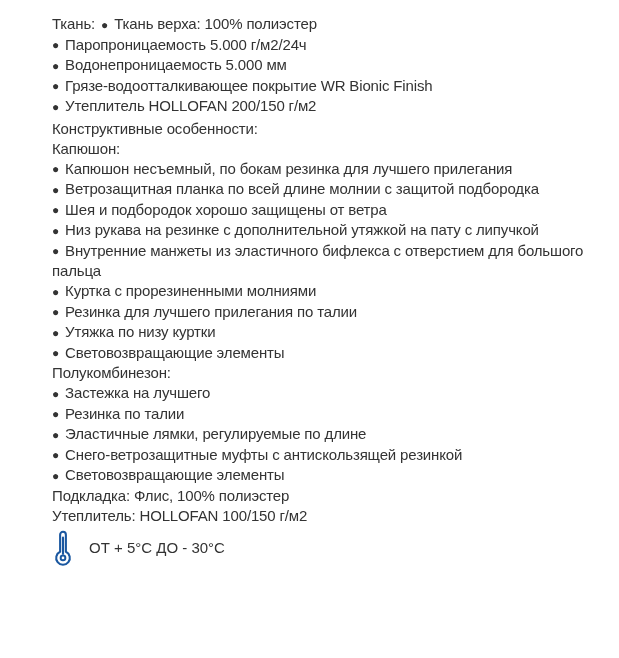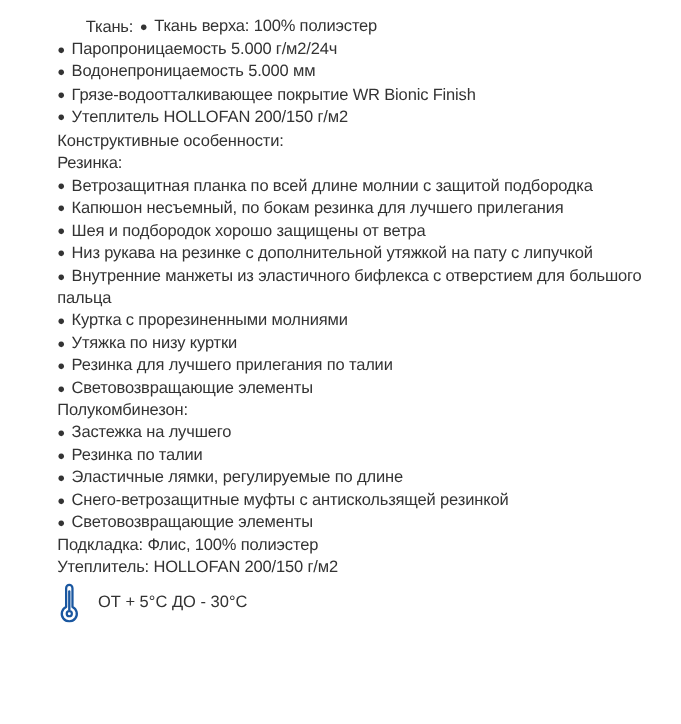--- a/index.html
+++ b/index.html
@@ -28,21 +28,20 @@
     margin-top: 2px;
   }
   .line { }
   .bullet {
     font-size: 12px;
     margin-right: 6px;
     vertical-align: 0.5px;
   }
   .inline-label {
     margin-right: 6px;
-    margin-left: 26px;
   }
   .inline-bullet {
     font-size: 12px;
     margin-right: 6px;
     vertical-align: 0.5px;
   }
   .temp-row {
     margin-top: 4px;
     display: flex;
     align-items: center;
@@ -78,45 +77,45 @@
     <div class="line">
       <span class="bullet">●</span><span>Грязе-водоотталкивающее покрытие WR Bionic Finish</span>
     </div>
     <div class="line">
       <span class="bullet">●</span><span>Утеплитель HOLLOFAN 200/150 г/м2</span>
     </div>
   </div>
 
   <div class="section-construction">
     <div class="line">Конструктивные особенности:</div>
-    <div class="line">Резинка:</div>
+    <div class="line">Капюшон:</div>
 
     <div class="line">
-      <span class="bullet">●</span><span>Ветрозащитная планка по всей длине молнии с защитой подбородка</span>
+      <span class="bullet">●</span><span>Капюшон несъемный, по бокам резинка для лучшего прилегания</span>
     </div>
     <div class="line">
-      <span class="bullet">●</span><span>Капюшон несъемный, по бокам резинка для лучшего прилегания</span>
+      <span class="bullet">●</span><span>Ветрозащитная планка по всей длине молнии с защитой подбородка</span>
     </div>
     <div class="line">
       <span class="bullet">●</span><span>Шея и подбородок хорошо защищены от ветра</span>
     </div>
     <div class="line">
       <span class="bullet">●</span><span>Низ рукава на резинке с дополнительной утяжкой на пату с липучкой</span>
     </div>
     <div class="line">
       <span class="bullet">●</span><span>Внутренние манжеты из эластичного бифлекса с отверстием для большого пальца</span>
     </div>
     <div class="line">
       <span class="bullet">●</span><span>Куртка с прорезиненными молниями</span>
     </div>
     <div class="line">
-      <span class="bullet">●</span><span>Утяжка по низу куртки</span>
+      <span class="bullet">●</span><span>Резинка для лучшего прилегания по талии</span>
     </div>
     <div class="line">
-      <span class="bullet">●</span><span>Резинка для лучшего прилегания по талии</span>
+      <span class="bullet">●</span><span>Утяжка по низу куртки</span>
     </div>
     <div class="line">
       <span class="bullet">●</span><span>Световозвращающие элементы</span>
     </div>
 
     <div class="line">Полукомбинезон:</div>
 
     <div class="line">
       <span class="bullet">●</span><span>Застежка на лучшего</span>
     </div>
@@ -127,21 +126,21 @@
       <span class="bullet">●</span><span>Эластичные лямки, регулируемые по длине</span>
     </div>
     <div class="line">
       <span class="bullet">●</span><span>Снего-ветрозащитные муфты с антискользящей резинкой</span>
     </div>
     <div class="line">
       <span class="bullet">●</span><span>Световозвращающие элементы</span>
     </div>
 
     <div class="line">Подкладка: Флис, 100% полиэстер</div>
-    <div class="line">Утеплитель: HOLLOFAN 200/150 г/м2</div>
+    <div class="line">Утеплитель: HOLLOFAN 100/150 г/м2</div>
   </div>
 
   <div class="temp-row">
     <span class="temp-icon-wrap">
       <svg width="22" height="36" viewBox="0 0 24 40" xmlns="http://www.w3.org/2000/svg">
         <path d="M 8.8 5.2 A 3.2 3.2 0 0 1 15.2 5.2 L 15.2 24.2 A 7.6 7.6 0 1 1 8.8 24.2 Z" fill="none" stroke="#1a57a0" stroke-width="2.3" stroke-linejoin="round"></path>
         <line x1="12" y1="8.5" x2="12" y2="26.5" stroke="#1a57a0" stroke-width="2.4" stroke-linecap="round"></line>
         <circle cx="12" cy="31" r="2.6" fill="none" stroke="#1a57a0" stroke-width="2.2"></circle>
       </svg>
     </span>

